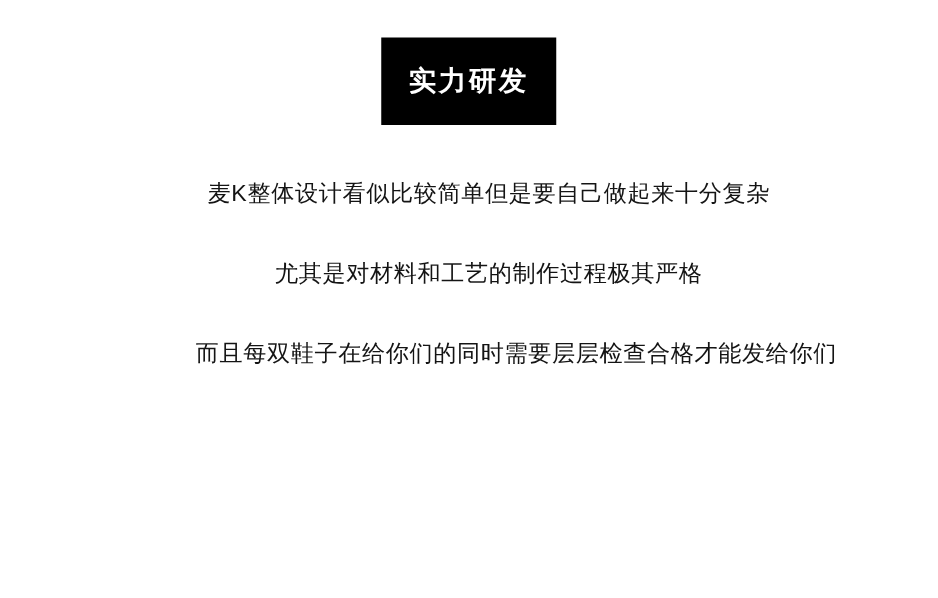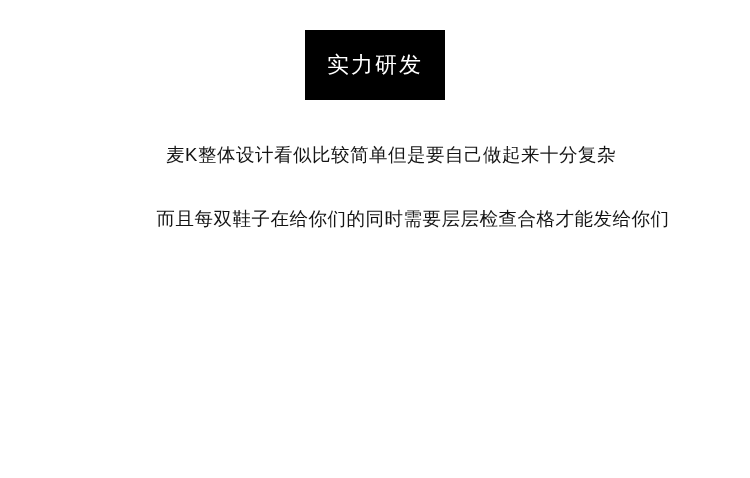--- a/index.html
+++ b/index.html
@@ -26,21 +26,21 @@
   }
   .headline-badge {
     background: #000000;
     color: #ffffff;
     width: 140px;
     height: 70px;
     display: flex;
     align-items: center;
     justify-content: center;
     font-size: 22px;
-    font-weight: normal;
+    font-weight: bold;
     letter-spacing: 2px;
     margin-bottom: 44px;
   }
   .body-lines {
     width: 100%;
     display: flex;
     flex-direction: column;
     align-items: center;
     padding-left: 32px;
   }
@@ -60,16 +60,17 @@
 </style>
 </head>
 <body>
 
 <div class="page">
 
   <div class="headline-badge">实力研发</div>
 
   <div class="body-lines">
     <div class="body-line">麦K整体设计看似比较简单但是要自己做起来十分复杂</div>
+    <div class="body-line">尤其是对材料和工艺的制作过程极其严格</div>
     <div class="body-line">而且每双鞋子在给你们的同时需要层层检查合格才能发给你们</div>
   </div>
 
 </div>
 
 </body></html>

